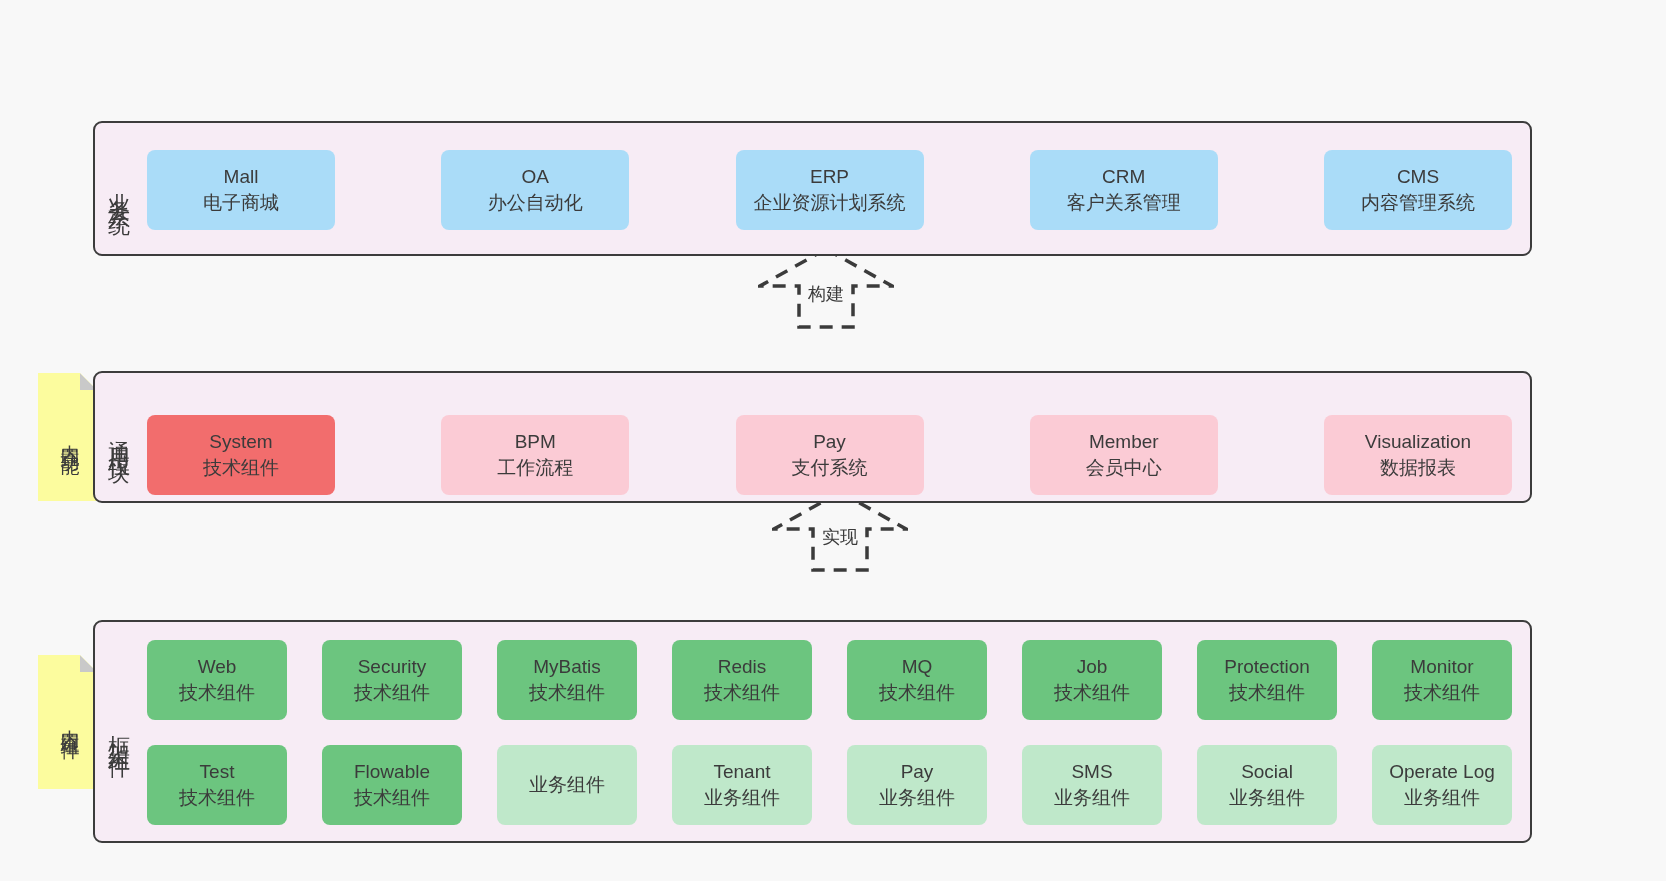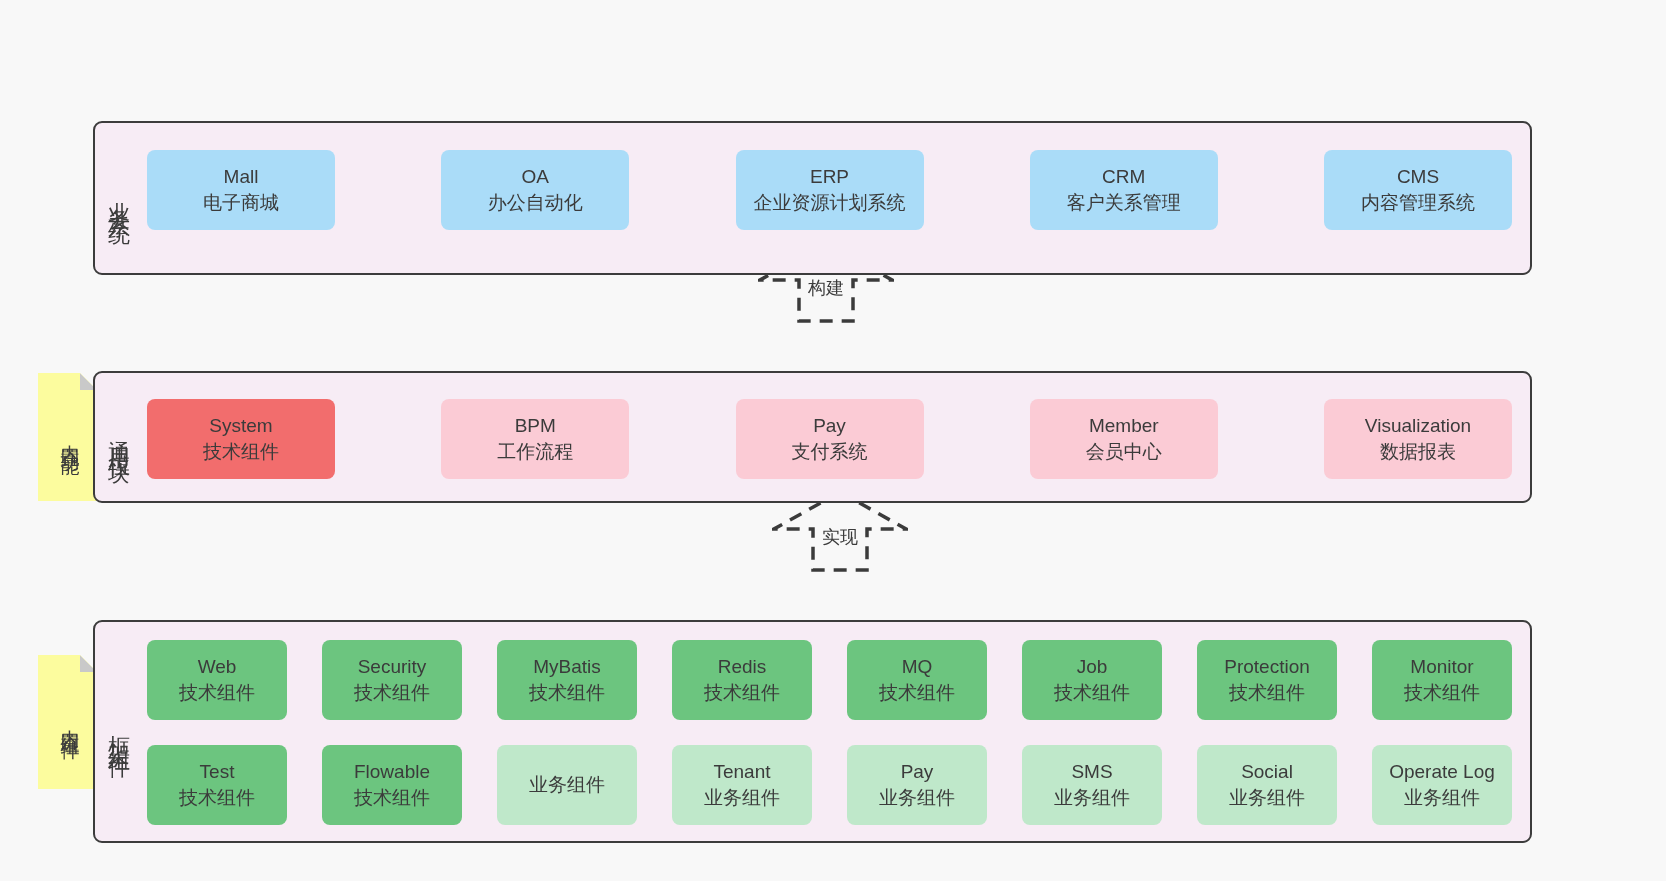--- a/index.html
+++ b/index.html
@@ -13,37 +13,37 @@
   body{font-family:"Liberation Sans","DejaVu Sans",sans-serif;color:var(--text);}
   .stage{position:relative;width:1666px;height:881px;background:var(--pageBg);overflow:hidden;}
 
   .band{
     position:absolute;left:93px;width:1439px;
     background:var(--panelBg);
     border:2px solid var(--panelBorder);
     border-radius:9px;
     z-index:2;
   }
-  .band-business{top:121px;height:154px;}
+  .band-business{top:121px;height:135px;}
   .band-modules{top:371px;height:132px;}
   .band-components{top:620px;height:223px;}
 
   .vlabel{
     position:absolute;left:13px;top:50%;transform:translateY(-50%);
     writing-mode:vertical-rl;text-orientation:upright;
     font-size:22px;letter-spacing:7px;color:var(--text);line-height:1;
     white-space:nowrap;
   }
 
   .boxes{
     position:absolute;left:52px;right:18px;
     display:flex;justify-content:space-between;
   }
   .band-business .boxes{top:27px;}
-  .band-modules  .boxes{top:26px;}
+  .band-modules  .boxes{top:42px;}
   .band-components .boxes.row-1{top:18px;align-items:center;}
   .band-components .boxes.row-2{top:123px;}
 
   .box{
     height:80px;border-radius:8px;
     display:flex;flex-direction:column;align-items:center;justify-content:center;
     text-align:center;font-size:19px;line-height:1.38;color:var(--text);
     padding:2px 8px;
   }
   .box-wide{width:188px;}
@@ -67,21 +67,21 @@
     border-bottom:17px solid var(--noteFold);
     border-right:17px solid transparent;
   }
   .note-text{
     writing-mode:vertical-rl;text-orientation:upright;
     font-size:19px;letter-spacing:4px;line-height:1;color:var(--text);
     margin-left:6px;
   }
 
   .arrow{position:absolute;width:136px;height:84px;}
-  .arrow-build{left:758px;top:240px;}
+  .arrow-build{left:758px;top:246px;}
   .arrow-implement{left:772px;top:489px;}
   .arrow svg{position:absolute;inset:0;}
   .arrow-label{
     position:absolute;left:50%;top:48px;transform:translate(-50%,-50%);
     background:var(--pageBg);padding:1px 4px;font-size:18px;color:var(--text);
     white-space:nowrap;z-index:2;
   }
 </style>
 </head>
 <body>

